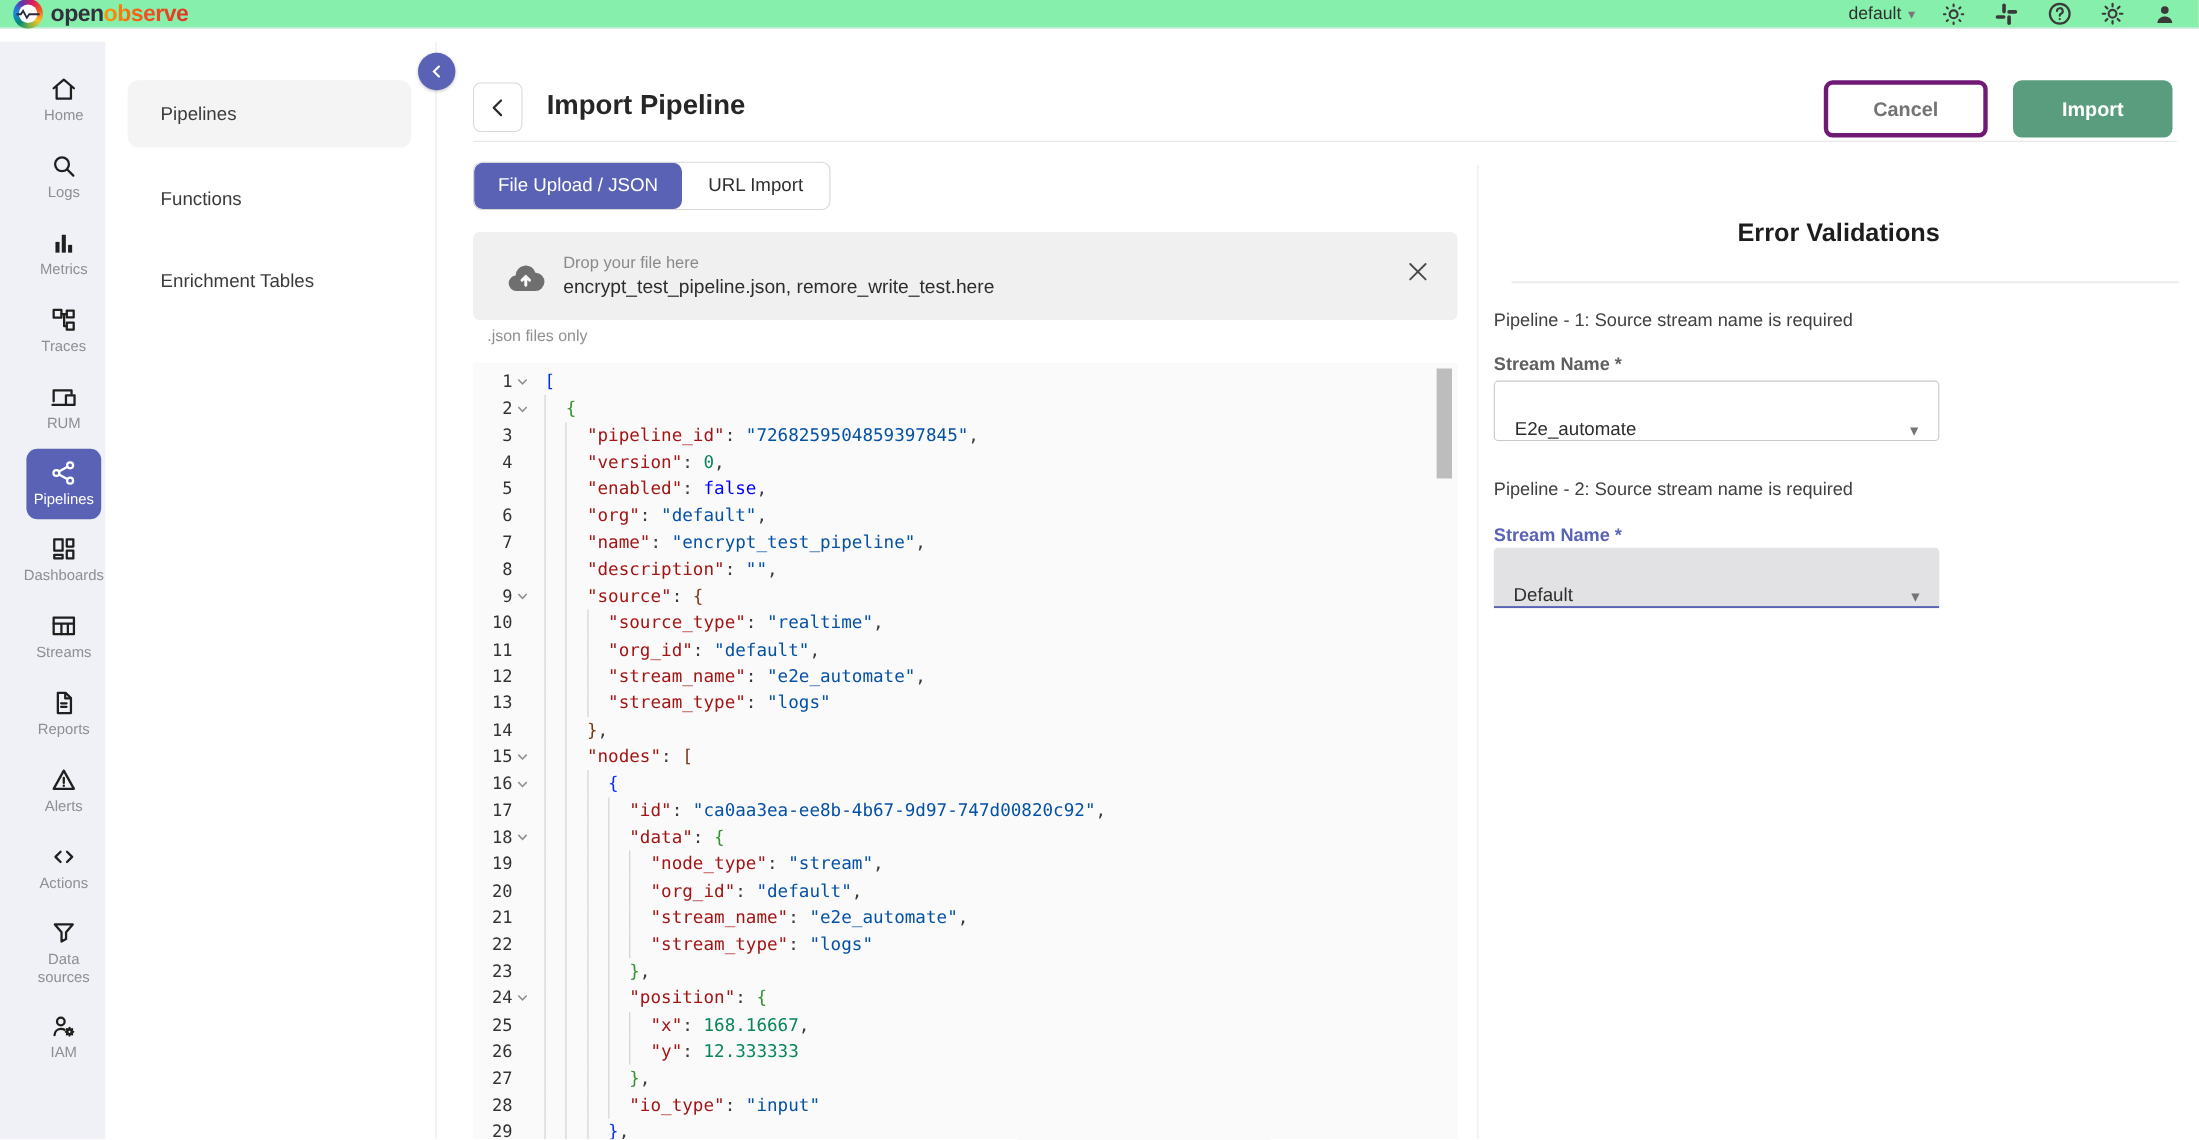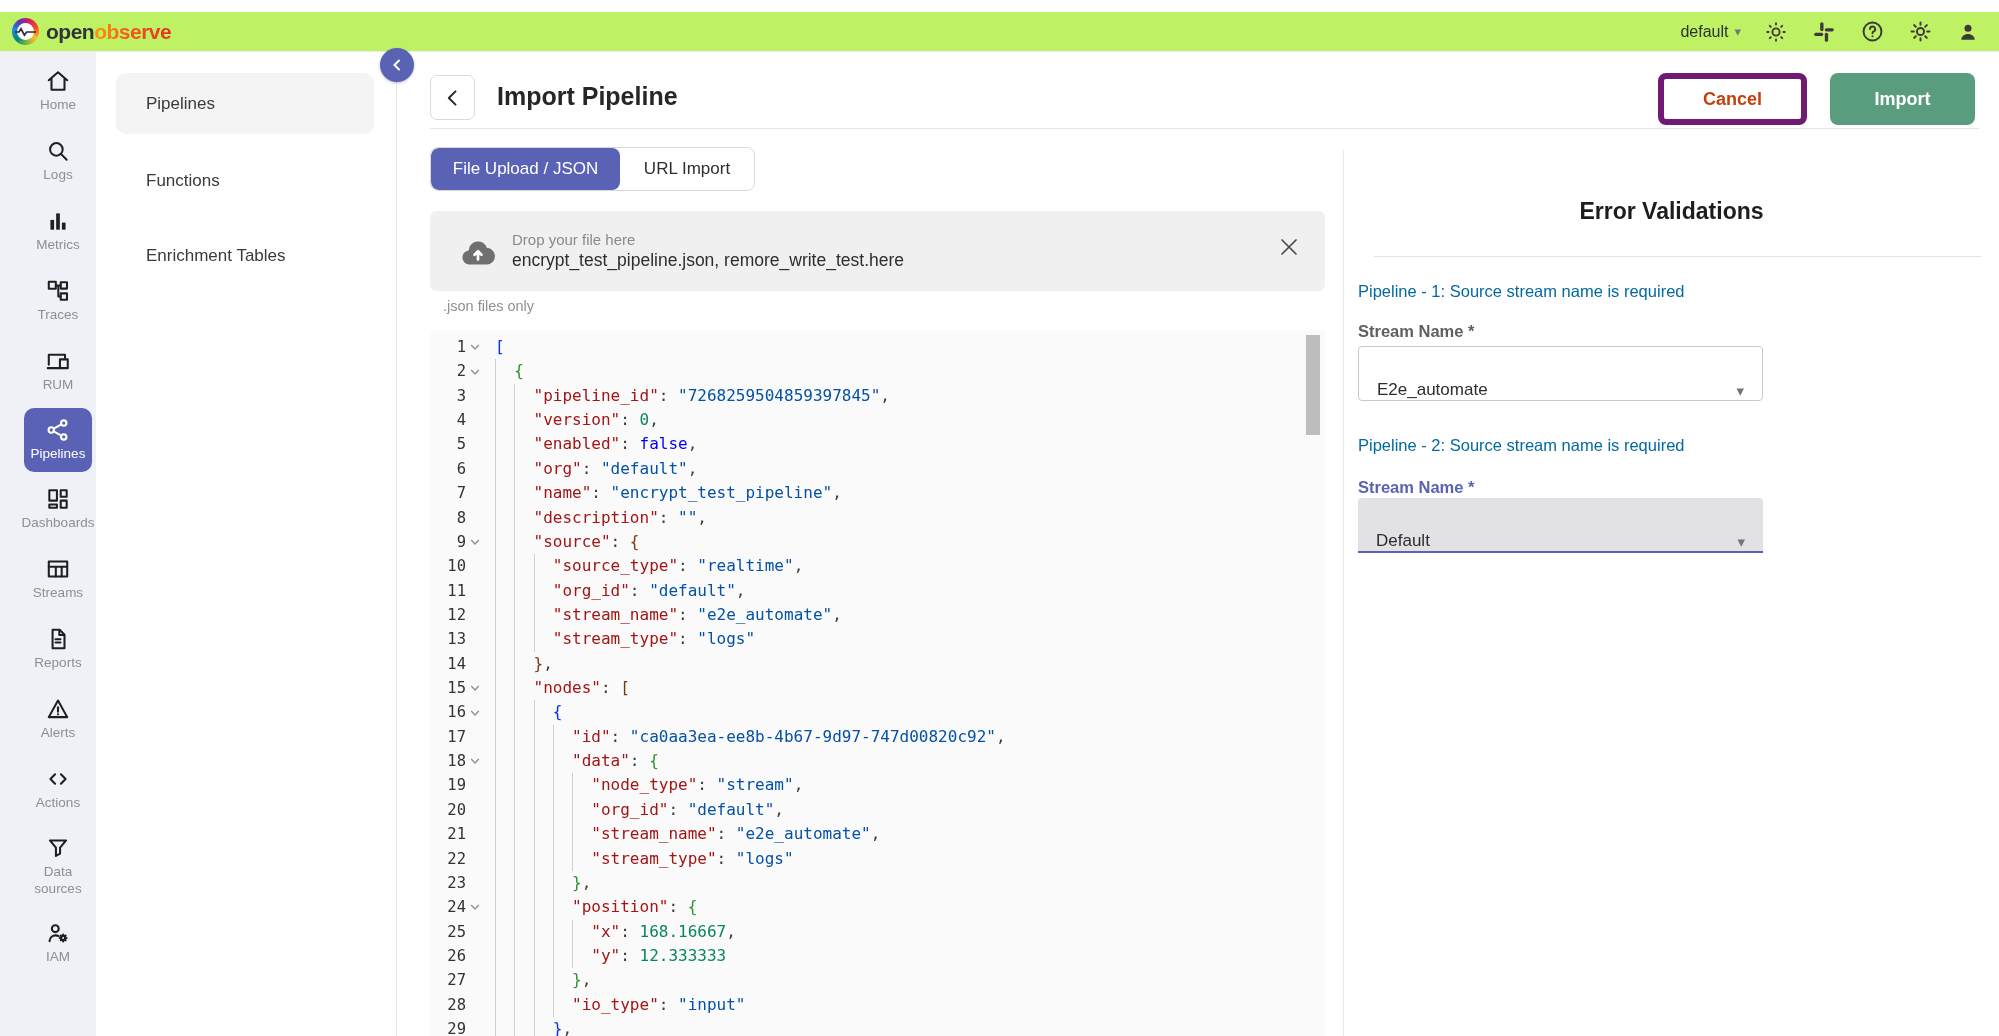--- a/index.html
+++ b/index.html
@@ -1,21 +1,21 @@
 <!DOCTYPE html>
 <html><head>
 <meta charset="utf-8">
 <style>
   * { margin:0; padding:0; box-sizing:border-box; }
   html,body { background:#fff; }
   body { font-family:"Liberation Sans", sans-serif; }
   .app { position:relative; width:1999px; height:1036px; overflow:hidden; background:#fff; }
 
   
-  .top-header { position:absolute; left:0; top:0; width:1999px; height:40px; background:#bef264; border-bottom:1px solid #ececf2; display:flex; align-items:center; z-index:5;margin-top:12px; }
+  .top-header { position:absolute; left:0; top:0; width:1999px; height:26px; background:#86efac; border-bottom:1px solid #ececf2; display:flex; align-items:center; z-index:5; }
   .logo-wrap { display:flex; align-items:center; gap:7px; padding-left:12px; }
   .logo-ring { position:relative; width:27px; height:27px; border-radius:50%;
     background:conic-gradient(from 20deg,#d81b60,#f4511e,#fbc02d,#7cb342,#00897b,#1e88e5,#5e35b1,#d81b60); }
   .logo-ring::after { content:""; position:absolute; inset:5px; background:#fcfcfe; border-radius:50%; }
   .logo-ring svg { position:absolute; left:2px; top:9px; z-index:2; }
   .logo-text { font-size:21px; font-weight:bold; letter-spacing:-0.5px; }
   .logo-open { color:#32323e; }
   .logo-observe { background:linear-gradient(90deg,#fb9a00,#f4511e,#e53121); -webkit-background-clip:text; background-clip:text; color:transparent; }
   .header-right { margin-left:auto; display:flex; align-items:center; gap:22px; padding-right:18px; color:#3a3a3a; }
   .org-selector { display:flex; align-items:center; gap:6px; font-size:16px; color:#2f2f2f; cursor:pointer; }
@@ -39,21 +39,21 @@
   .sec-item:nth-child(1){ margin-top:35px; }
   .sec-item:nth-child(2){ margin-top:16px; }
   .sec-item:nth-child(3){ margin-top:14px; }
   .collapse-btn { position:absolute; left:380px; top:48px; width:34px; height:34px; border-radius:50%; background:#5a62b5; color:#fff; display:flex; align-items:center; justify-content:center; z-index:6; cursor:pointer; box-shadow:0 1px 3px rgba(0,0,0,.25); }
 
   
   .main { position:absolute; left:397px; top:38px; right:0; bottom:0; background:#fff; }
   .back-btn { position:absolute; left:33px; top:37px; width:45px; height:45px; background:#fff; border:1px solid #d9d9d9; border-radius:7px; display:flex; align-items:center; justify-content:center; cursor:pointer; }
   .page-title { position:absolute; left:100px; top:44px; font-size:25px; font-weight:600; color:#262626; }
   .btn { position:absolute; top:35px; height:52px; border-radius:8px; font-size:18px; font-weight:600; display:flex; align-items:center; justify-content:center; cursor:pointer; }
-  .btn-cancel { left:1261px; width:149px; background:#fff; border:6px solid #701a75; color:#c2410c; }
+  .btn-cancel { left:1261px; width:149px; background:#fff; border:4px solid #701a75; color:#737373; }
   .btn-import { left:1433px; width:145px; background:#5a9d7e; color:#fff; }
   .main-divider { position:absolute; left:33px; right:20px; top:90px; height:1px; background:#e6e6e6; }
 
   .tabs { position:absolute; left:33px; top:109px; height:44px; display:flex; border:1px solid #d8d8d8; border-radius:8px; background:#fff; overflow:hidden; }
   .tab { display:flex; align-items:center; justify-content:center; font-size:17px; cursor:pointer; }
   .tab-active { width:189px; background:#5a62b5; color:#fff; border-radius:8px; }
   .tab-inactive { width:134px; color:#2e2e2e; }
 
   .dropzone { position:absolute; left:33px; top:173px; width:895px; height:80px; background:#f0f0f0; border-radius:6px; display:flex; align-items:center; padding-left:30px; }
   .drop-texts { margin-left:16px; display:flex; flex-direction:column; gap:2px; }
@@ -72,21 +72,21 @@
   .tok-k { color:#a31515; } .tok-s { color:#0451a5; } .tok-n2 { color:#098658; }
   .tok-b { color:#0000ff; } .tok-p { color:#3b3b3b; }
   .tok-d1 { color:#0431fa; } .tok-d2 { color:#319331; } .tok-d3 { color:#7b3814; }
   .scroll-thumb { position:absolute; right:5px; top:5px; width:14px; height:100px; background:#bdbdbd; }
 
   
   .vdivider { position:absolute; left:946px; top:112px; bottom:0; width:1px; background:#e8e8e8; }
   .vpanel { position:absolute; left:947px; top:112px; right:0; bottom:0; }
   .vpanel-title { position:absolute; left:0; right:0; top:48px; text-align:center; font-size:23px; font-weight:600; color:#1d1d1d; }
   .vpanel-divider { position:absolute; left:30px; right:18px; top:106px; height:1px; background:#e2e2e2; }
-  .v-err { position:absolute; left:14px; font-size:16.5px; color:#0369a1; }
+  .v-err { position:absolute; left:14px; font-size:16.5px; color:#404040; }
   .v-label { position:absolute; left:14px; font-size:16.5px; font-weight:bold; color:#5f5f5f; }
   .v-label.focused { color:#5a62b5; }
   .v-select { position:absolute; left:14px; width:405px; height:55px; border:1px solid #c9c9c9; border-radius:4px; background:#fff; display:flex; align-items:flex-end; padding:0 18px; font-size:17px; color:#2d2d2d; cursor:pointer; }
   .v-select .arrow { margin-left:auto; color:#757575; font-size:15px; }
   .v-select.filled { background:#e2e2e4; border:none; border-radius:4px 4px 0 0; border-bottom:2px solid #5a62b5; }
   .v-err.e0 { top:132px; } .v-label.l0 { top:172px; } .v-select.s0 { top:196px; }
   .v-err.e1 { top:286px; } .v-label.l1 { top:328px; } .v-select.s1 { top:348px; }
 </style>
 </head>
 <body>

